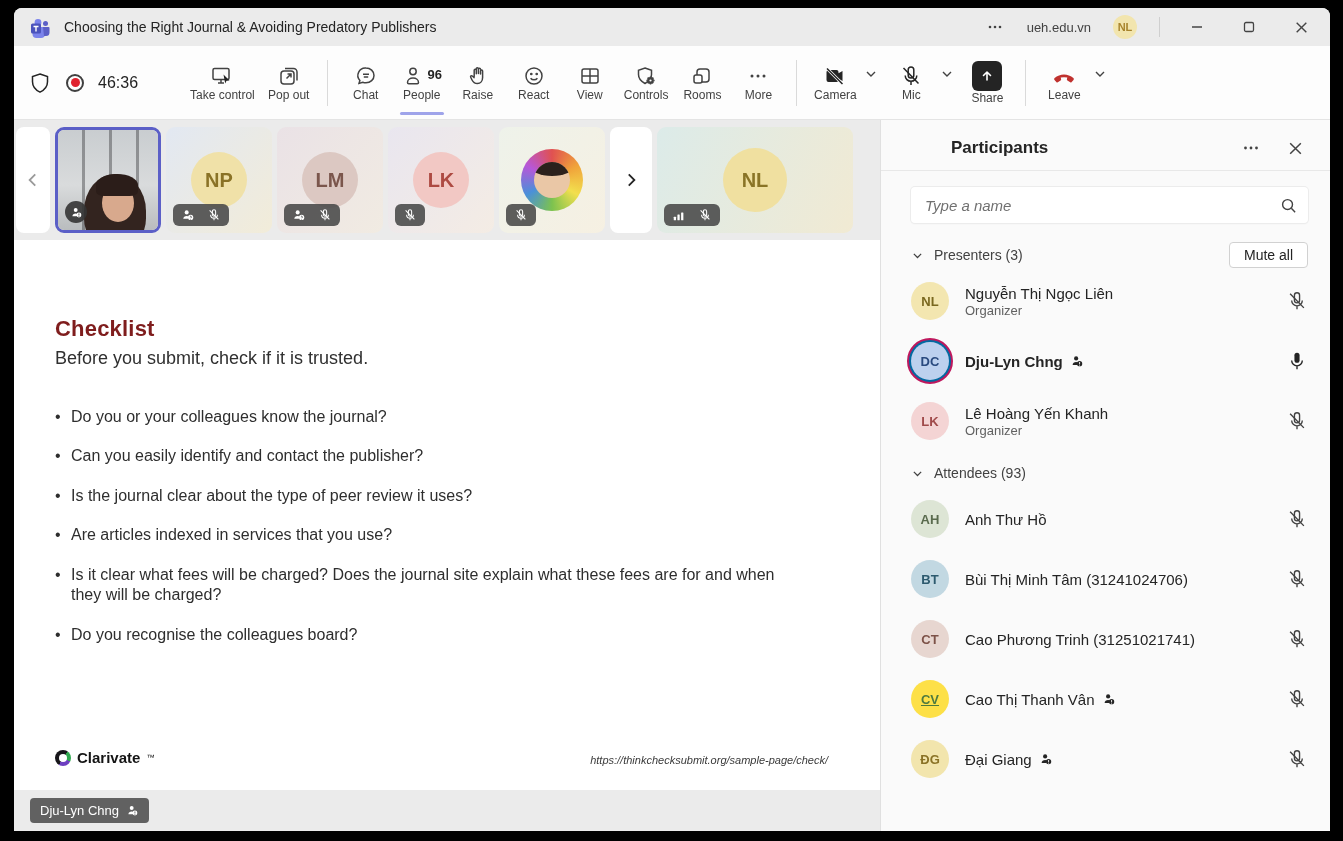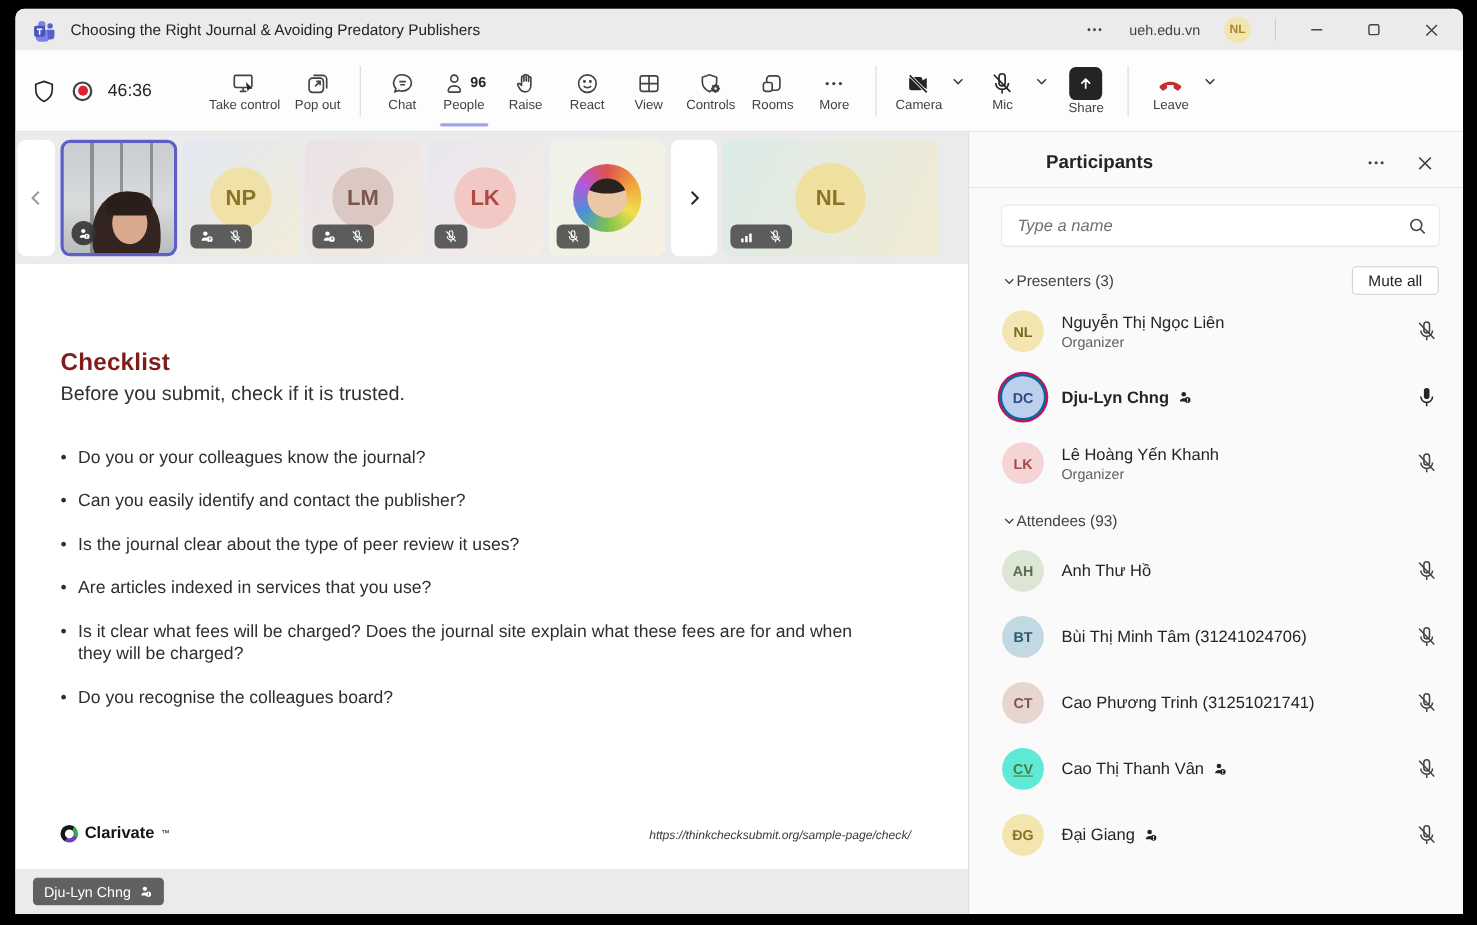--- a/index.html
+++ b/index.html
@@ -116,21 +116,21 @@
   .panel-title { font-size:17px; font-weight:bold; color:#242424; }
   .panel-hicons { margin-left:auto; display:flex; align-items:center; gap:26px; }
   .panel-div { height:1px; background:#e8e8e8; }
   .panel-body { padding:16px 22px 0 30px; overflow:hidden; }
   .search { height:36px; background:#fff; border-radius:4px; display:flex; align-items:center;
             padding:0 10px 0 14px; box-shadow:0 0 0 1px #ececec, 0 1px 2px rgba(0,0,0,.06); }
   .search input { border:none; outline:none; flex:1; font-size:15px; color:#242424;
             font-family:"Liberation Sans", sans-serif; background:transparent;font-style:italic; }
   .search input::placeholder { color:#707070; }
   .sec-row { display:flex; align-items:center; margin-top:16px; height:32px; }
-  .sec-label { font-size:14px; color:#424242; }
+  .sec-label { font-size:14px; color:#424242; margin-left:10px; }
   .muteall { margin-left:auto; background:#fff; border:1px solid #d1d1d1; border-radius:4px;
              font-size:14px; color:#242424; padding:4px 14px; font-family:"Liberation Sans", sans-serif; }
   .prow { display:flex; align-items:center; height:60px; }
   .pav { width:38px; height:38px; border-radius:50%; display:flex; align-items:center;
          justify-content:center; font-size:13px; font-weight:bold; flex:0 0 auto; }
   .pav-ring { width:46px; height:46px; border-radius:50%; border:2px solid #be185d;
               display:flex; align-items:center; justify-content:center; flex:0 0 auto;
               background:#0369a1; margin-left:-4px; margin-right:-4px; }
   .pinfo { margin-left:16px; display:flex; flex-direction:column; justify-content:center; }
   .pname { font-size:15px; color:#242424; display:flex; align-items:center; gap:7px; }
@@ -575,21 +575,21 @@
           <span class="pinfo">
               <span class="pname">Cao Phương Trinh (31251021741)</span>
             </span>
           <svg class="pmic" viewBox="0 0 24 24" fill="none" stroke="#424242" stroke-width="1.5">
               <rect x="9.2" y="3" width="5.6" height="11" rx="2.8"></rect>
               <path d="M6.2 11.5a5.8 5.8 0 0 0 11.6 0M12 17.3V21M4.5 4l15 15.5"></path>
             </svg>
         </div>
 
         <div class="prow">
-          <span class="pav" style="background: #5eead4; color: rgb(78, 122, 62); text-decoration: underline;">CV</span>
+          <span class="pav" style="background: #fde047; color: rgb(78, 122, 62); text-decoration: underline;">CV</span>
           <span class="pinfo">
             <span class="pname">
               <span>Cao Thị Thanh Vân</span>
               <svg width="14" height="14" viewBox="0 0 16 16" fill="#242424">
                 <circle cx="7" cy="5" r="2.4"></circle>
                   <path d="M3 12.5c0-2.1 1.8-3.4 4-3.4 1 0 1.9.25 2.6.7a3.4 3.4 0 0 0-1.1 2.7z"></path>
                 <circle cx="11" cy="11" r="3"></circle>
                   <rect x="10.5" y="9.1" width="1" height="2.6" fill="#fff"></rect>
                   <rect x="10.5" y="12.3" width="1" height="1" fill="#fff"></rect>
               </svg>

